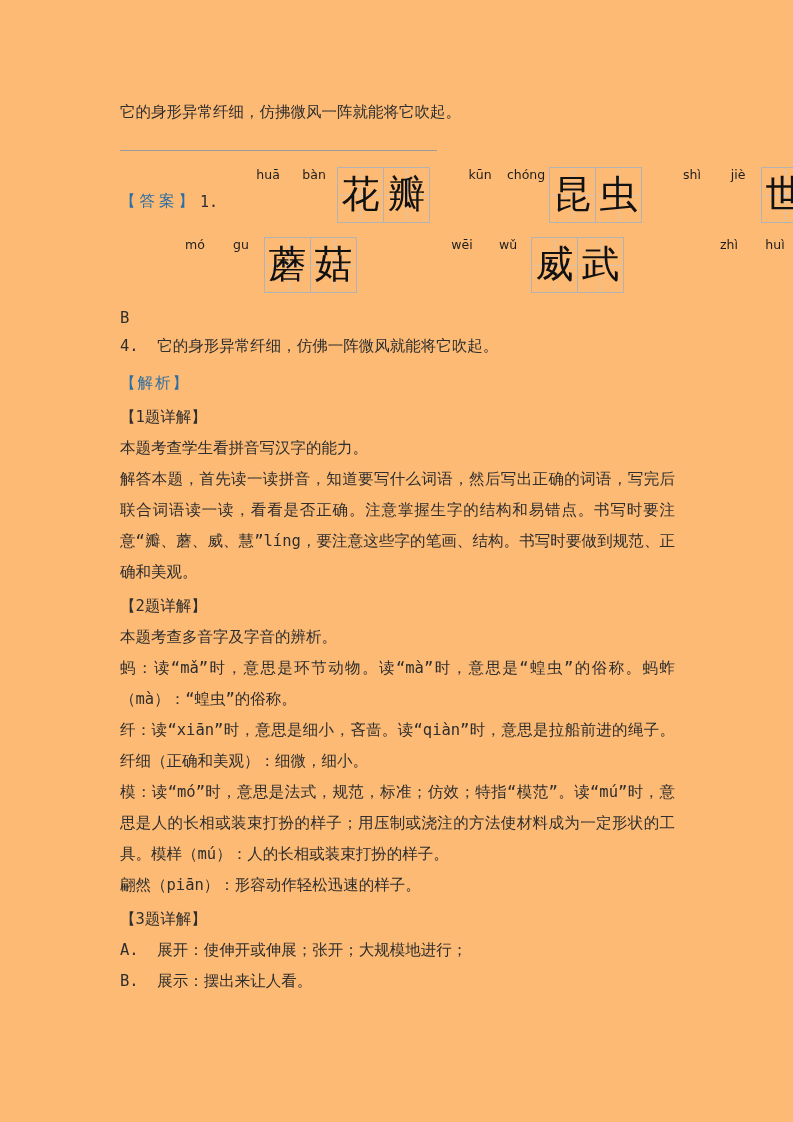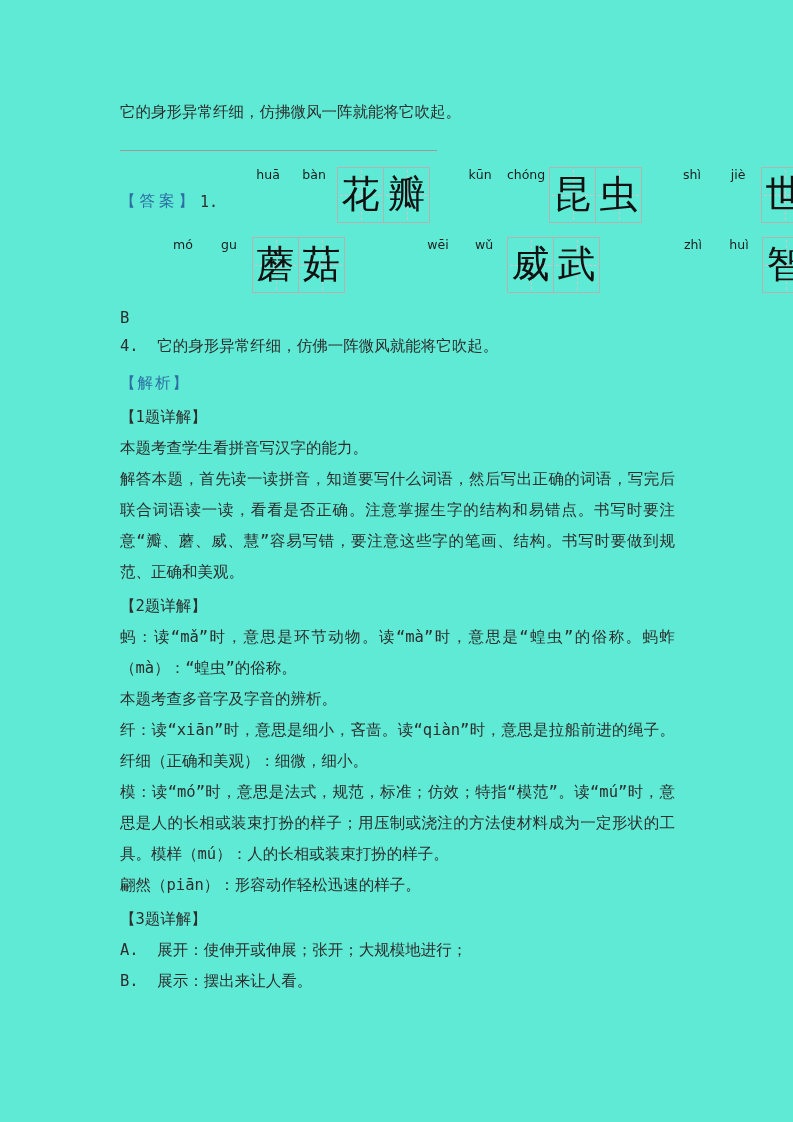--- a/index.html
+++ b/index.html
@@ -1,39 +1,39 @@
 <!DOCTYPE html>
 <html><head>
 <meta charset="utf-8">
 <style>
   html,body { margin:0; padding:0; background:#ffffff; }
   .page {
     position:relative;
     width:793px; height:1122px;
-    background:#5eead4;
+    background:#fdba74;
     font-family:"DejaVu Sans Mono","Liberation Serif","DejaVu Serif",serif;
     color:#2e2e2e;
     overflow:hidden;
   }
   .content { padding:96px 118px 0 120px; }
 
   .line { font-size:15.5px; line-height:31px; margin:0; text-align:justify; white-space:pre-wrap; }
   .top-line { margin-top:6px; line-height:20px; }
 
   .divider { border:none; border-top:1px solid #9a9a9a; width:317px; margin:28px 0 0 0; }
 
   
   .answer-row { display:flex; align-items:flex-start; }
   .answer-row1 { margin-top:16px; }
   .answer-row2 { margin-top:14px; }
   .answer-label { color:#2d6fa3; font-size:15.5px; letter-spacing:4px; margin-top:24px; white-space:nowrap; }
   .answer-no { font-size:15px; margin-top:26px; margin-left:2px; }
 
   .grid-group { display:flex; flex-direction:row; margin-left:27px; }
-  .answer-row2 .grid-group { margin-left:0; margin-right:30px;padding-left:40px; }
+  .answer-row2 .grid-group { margin-left:12px; margin-right:30px;padding-left:40px; }
   .pinyin-row { display:flex; height:17px; }
   .pinyin-cell { width:46px; text-align:center; font-family:"DejaVu Sans","Liberation Sans",sans-serif; font-size:12.5px; color:#1c1c1c; line-height:15px; }
   .cells { display:flex; }
   .cell { width:45px; height:54px; border:1px solid #b3b3b3; margin-left:-1px; position:relative; }
   .cell:first-child { margin-left:0; }
   .cell::before { content:""; position:absolute; left:50%; top:2px; bottom:2px; border-left:1px dashed #c9c9c9; }
   .cell::after  { content:""; position:absolute; top:50%; left:2px; right:2px; border-top:1px dashed #c9c9c9; }
   .cell .ch { position:relative; z-index:1; display:block; width:100%; height:100%;
               font-family:"Liberation Serif","DejaVu Serif",serif;
               font-size:38px; line-height:52px; text-align:center; color:#111; }
@@ -166,25 +166,25 @@
     </div>
 
     <p class="line b-line">B</p>
 
     <p class="line">4.  它的身形异常纤细，仿佛一阵微风就能将它吹起。</p>
 
     <p class="line analysis-label">【解析】</p>
 
     <p class="line sec-title">【1题详解】</p>
     <p class="line">本题考查学生看拼音写汉字的能力。</p>
-    <p class="line">解答本题，首先读一读拼音，知道要写什么词语，然后写出正确的词语，写完后联合词语读一读，看看是否正确。注意掌握生字的结构和易错点。书写时要注意“瓣、蘑、威、慧”容易写错，要注意这些字的笔画、结构。书写时要做到规范、正确和美观。</p>
+    <p class="line">解答本题，首先读一读拼音，知道要写什么词语，然后写出正确的词语，写完后联合词语读一读，看看是否正确。注意掌握生字的结构和易错点。书写时要注意“瓣、蘑、威、慧”líng，要注意这些字的笔画、结构。书写时要做到规范、正确和美观。</p>
 
     <p class="line sec-title">【2题详解】</p>
+    <p class="line">本题考查多音字及字音的辨析。</p>
     <p class="line">蚂：读“mǎ”时，意思是环节动物。读“mà”时，意思是“蝗虫”的俗称。蚂蚱（mà）：“蝗虫”的俗称。</p>
-    <p class="line">本题考查多音字及字音的辨析。</p>
     <p class="line">纤：读“xiān”时，意思是细小，吝啬。读“qiàn”时，意思是拉船前进的绳子。纤细（正确和美观）：细微，细小。</p>
     <p class="line">模：读“mó”时，意思是法式，规范，标准；仿效；特指“模范”。读“mú”时，意思是人的长相或装束打扮的样子；用压制或浇注的方法使材料成为一定形状的工具。模样（mú）：人的长相或装束打扮的样子。</p>
     <p class="line">翩然（piān）：形容动作轻松迅速的样子。</p>
 
     <p class="line sec-title">【3题详解】</p>
     <p class="line">A.  展开：使伸开或伸展；张开；大规模地进行；</p>
     <p class="line">B.  展示：摆出来让人看。</p>
 
   </div>
 </div>

